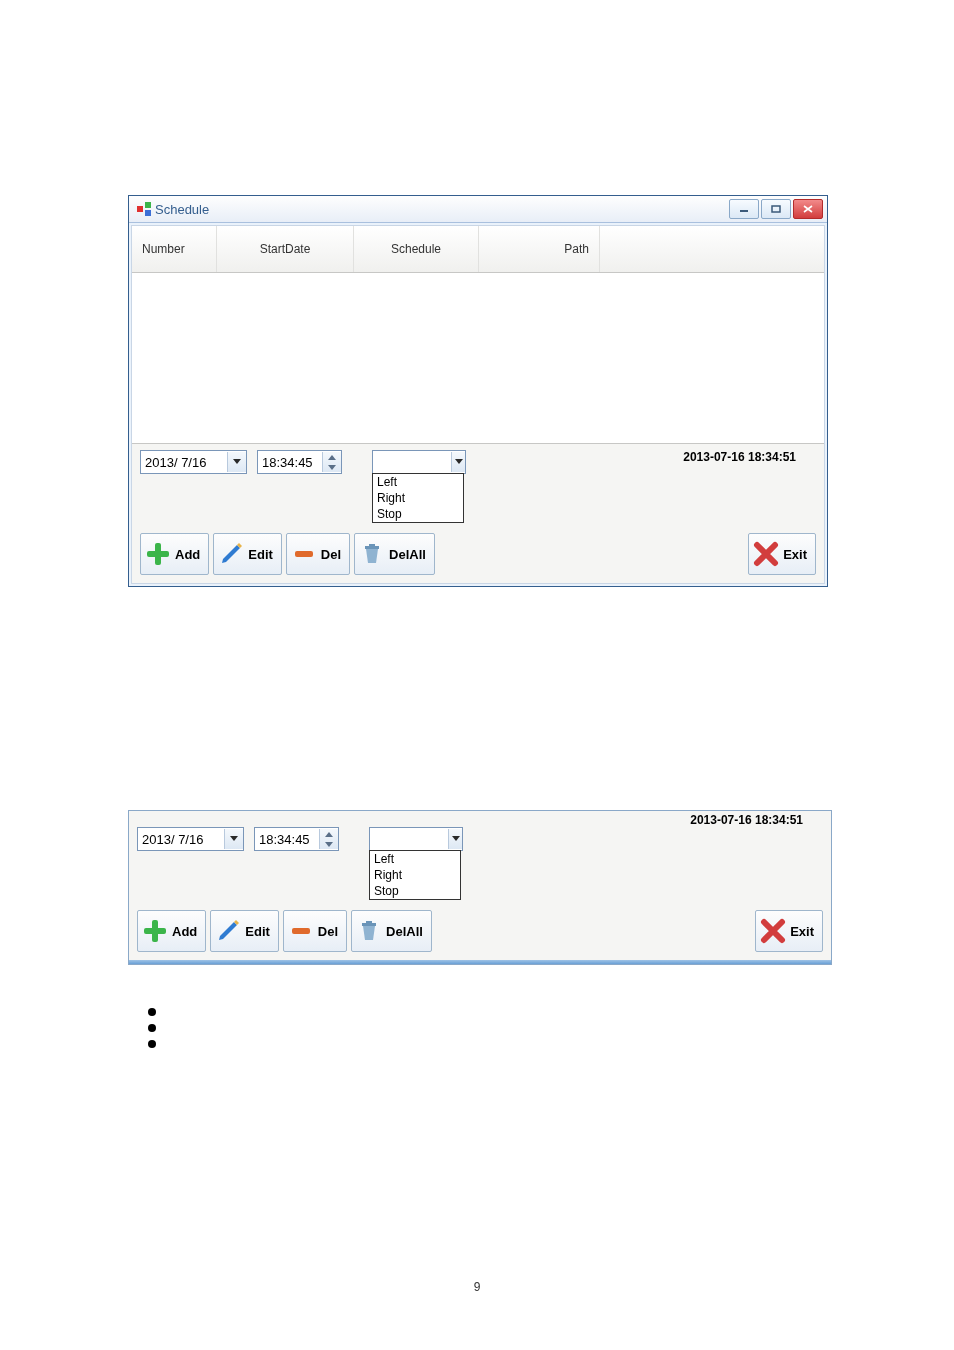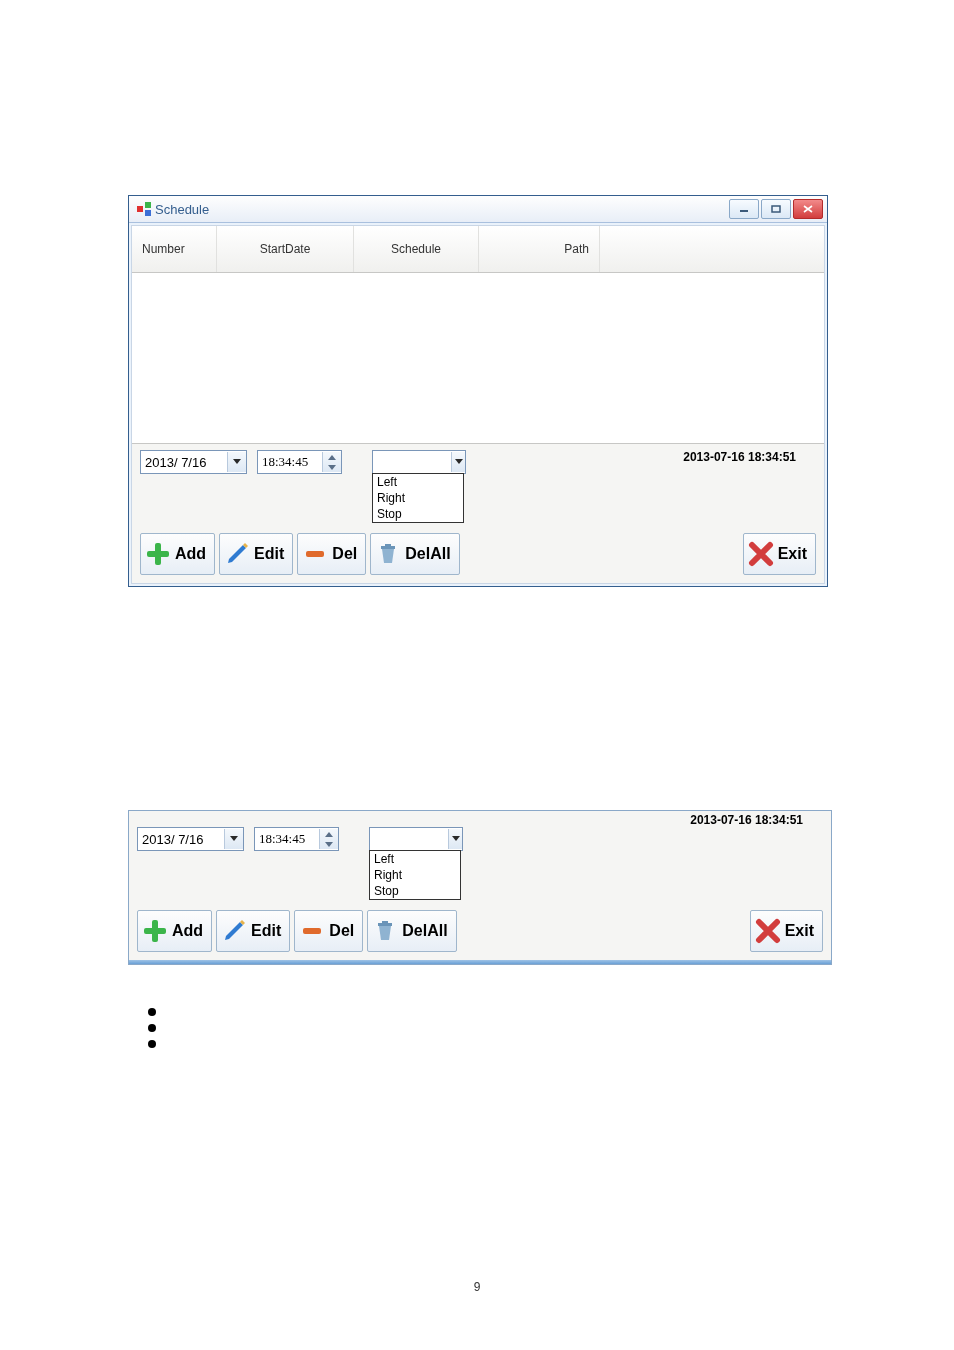--- a/index.html
+++ b/index.html
@@ -14,32 +14,32 @@
     .winbtn.close{border-color:#b32b2b;background:linear-gradient(#f28a8a,#d23d3d)}
     .client{background:#f5f5f3;border:1px solid #c9d6e6;margin:2px}
     .colhdr{display:flex;background:linear-gradient(#fff,#f0f0ee);border-bottom:1px solid #c7c7c5}
     .colhdr span{padding:16px 10px;border-right:1px solid #e1e1df;font-size:12px;color:#333}
     .list-area{height:170px;background:#fff;border-bottom:1px solid #c7c7c5}
     .row-controls{display:flex;align-items:flex-start;padding:6px 8px 4px 8px;gap:10px}
     .date-combo{display:flex;align-items:center;border:1px solid #7a96b8;background:#fff;height:22px}
     .date-combo input{border:0;background:transparent;height:20px;padding:0 4px;font-family:inherit;font-size:13px;outline:none}
     .date-combo .arrow,.spinner .arrows,.combo .arrow{width:18px;height:20px;border-left:1px solid #b8c9dd;background:linear-gradient(#f4f8fc,#dde8f4);display:flex;align-items:center;justify-content:center}
     .spinner{display:flex;align-items:center;border:1px solid #7a96b8;background:#fff;height:22px}
-    .spinner input{border:0;background:transparent;height:20px;width:56px;padding:12px 4px;font-family:Liberation Serif, serif;font-size:13px;outline:none}
+    .spinner input{border:0;background:transparent;height:20px;width:56px;padding:12px 4px;font-family:Liberation Sans, sans-serif;font-size:13px;outline:none}
     .spinner .arrows{flex-direction:column}
     .spinner .arrows div{height:10px;display:flex;align-items:center;justify-content:center}
     .combo-wrap{display:flex;flex-direction:column}
     .combo{display:flex;align-items:center;border:1px solid #7a96b8;background:#fff;height:22px;width:92px}
     .combo input{border:0;background:transparent;height:20px;padding:0 4px;font-family:inherit;font-size:13px;outline:none;width:70px}
     .combo-list{border:1px solid #333;background:#fff;width:90px;margin-top:-1px}
     .combo-list div{padding:1px 4px;font-size:12px}
     .status-ts{margin-left:auto;margin-right:20px;font-weight:bold;font-size:12px;color:#000}
     .btnbar{display:flex;gap:4px;padding:6px 8px 8px 8px;align-items:center}
     .btn{display:flex;align-items:center;gap:4px;border:1px solid #9fb6cc;background:linear-gradient(#fdfdfd,#e7eef6);padding:2px 8px 2px 4px;height:36px;border-radius:2px}
-    .btn span.label{font-weight:bold;font-size:16px}
+    .btn span.label{font-weight:bold;font-size:13px}
     .btn .ico{width:26px;height:26px;display:flex;align-items:center;justify-content:center}
     .win.crop{left:128px;top:810px;width:702px;border:1px solid #8aa8c8}
     .crop .client{margin:0;border:0}
     .crop .topline{border-top:2px solid #5a87c7}
     .bullets{position:absolute;left:148px;top:1000px}
     .bullets div{width:8px;height:8px;background:#000;border-radius:50%;margin:8px 0}
     .pgnum{position:absolute;left:0;right:0;top:1280px;text-align:center;font-size:12px;color:#333}
     svg{display:block}
   </style>
 </head>

